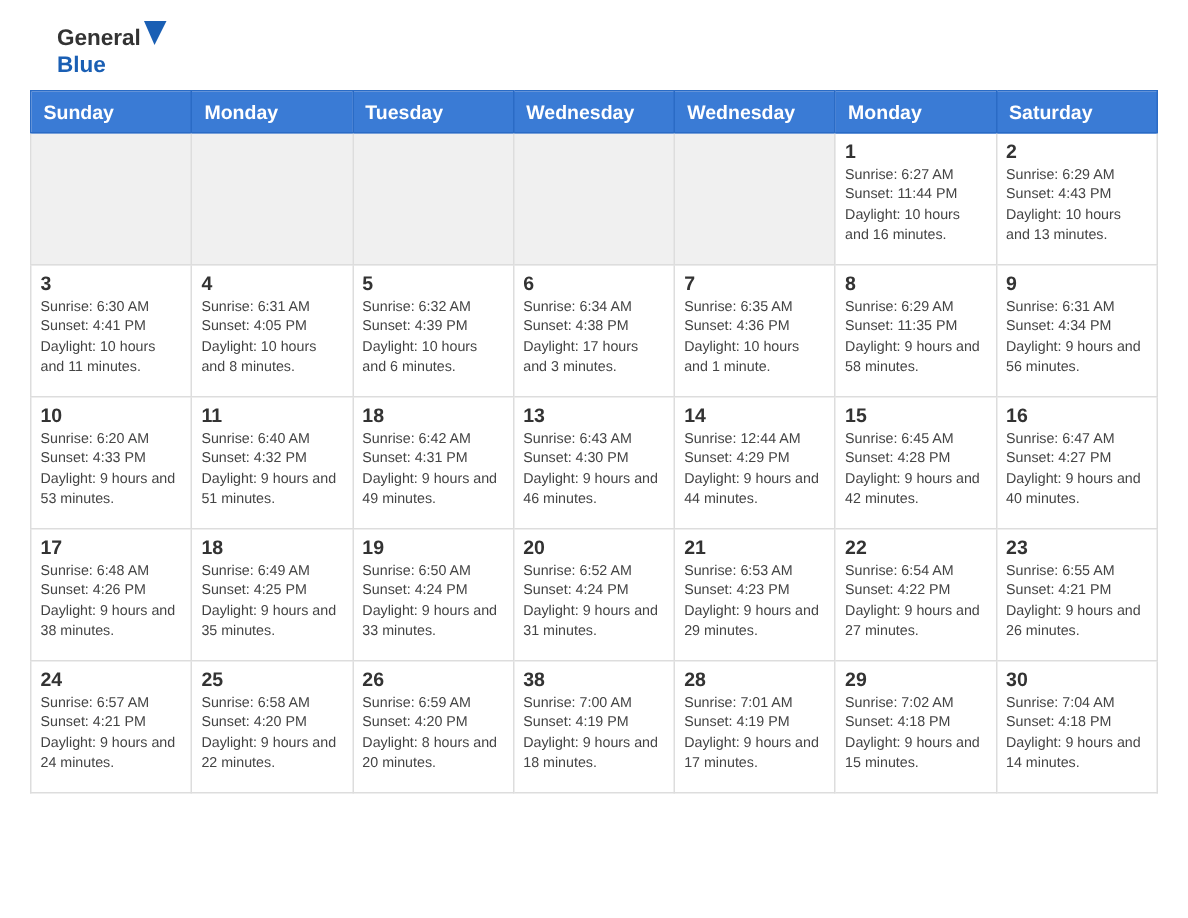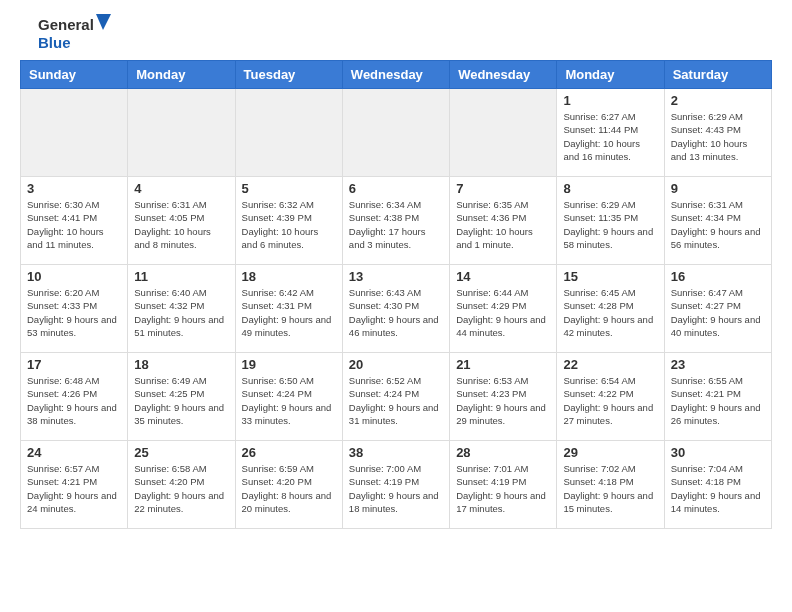--- a/index.html
+++ b/index.html
@@ -136,21 +136,21 @@
             <div class="day-info">Daylight: 9 hours and 49 minutes.</div>
           </td>
           <td>
             <div class="day-num">13</div>
             <div class="day-info">Sunrise: 6:43 AM</div>
             <div class="day-info">Sunset: 4:30 PM</div>
             <div class="day-info">Daylight: 9 hours and 46 minutes.</div>
           </td>
           <td>
             <div class="day-num">14</div>
-            <div class="day-info">Sunrise: 6:44 AM</div>
+            <div class="day-info">Sunrise: 12:44 AM</div>
             <div class="day-info">Sunset: 4:29 PM</div>
             <div class="day-info">Daylight: 9 hours and 44 minutes.</div>
           </td>
           <td>
             <div class="day-num">15</div>
             <div class="day-info">Sunrise: 6:45 AM</div>
             <div class="day-info">Sunset: 4:28 PM</div>
             <div class="day-info">Daylight: 9 hours and 42 minutes.</div>
           </td>
           <td>

